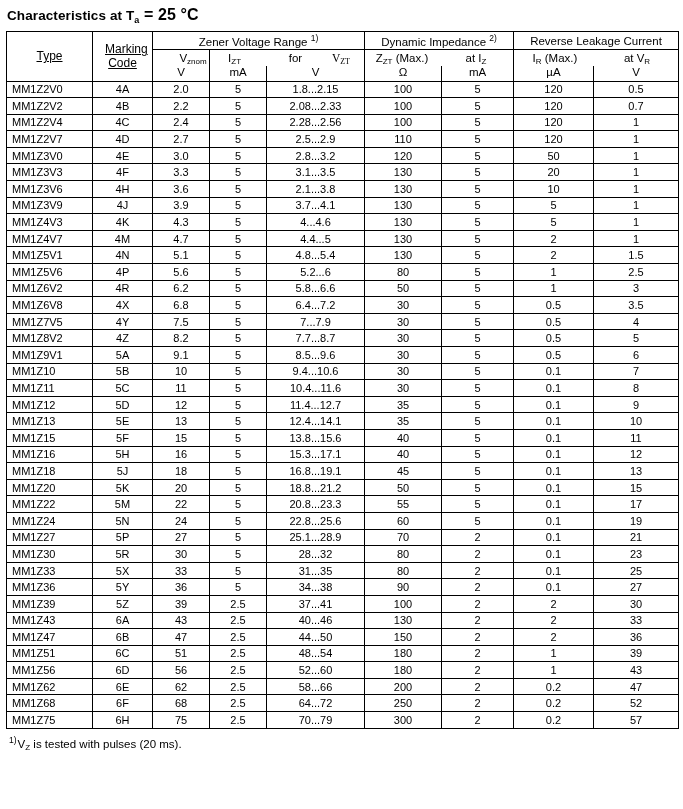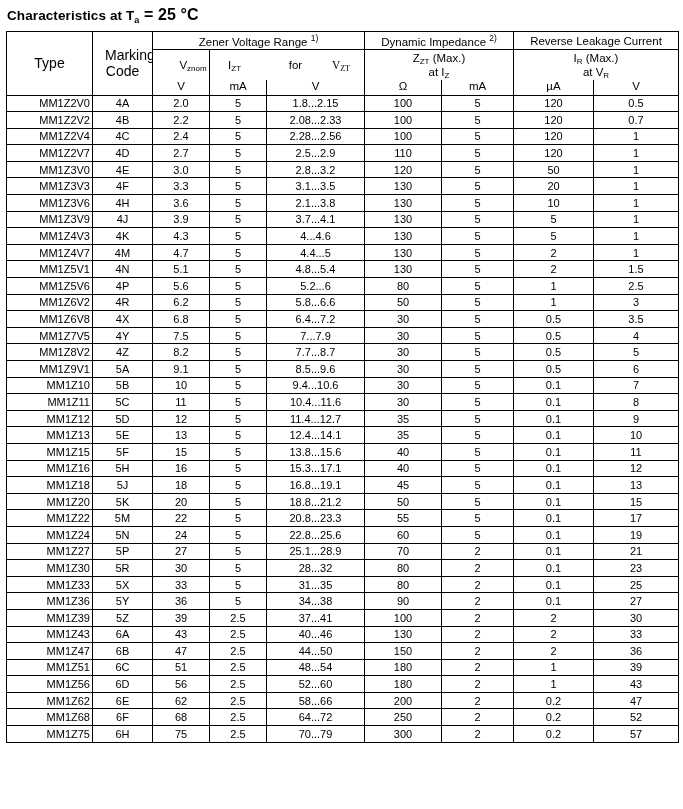--- a/index.html
+++ b/index.html
@@ -30,54 +30,54 @@
   th, td {
     border: 1px solid #000;
     font-weight: normal;
     text-align: center;
     vertical-align: middle;
     overflow: hidden;
     white-space: nowrap;
   }
   
   th.group { font-size: 11.5px; height: 17px; padding: 1px 0; }
-  th.head-span { font-size: 14px; }
+  th.head-span { font-size: 12px; text-decoration: underline; }
   th.subrow {
     border-bottom: none;
     font-size: 11.5px;
     height: 16px;
     padding-top: 2px;
     vertical-align: middle;
     padding-left: 24px;
   }
   th.unitrow {
     border-top: none;
     font-size: 11.5px;
     height: 15px;
     padding-bottom: 2px;
     vertical-align: top;
   }
   sub.s { font-size: 8px; vertical-align: -2px; letter-spacing: 0; }
   sup.note { font-size: 8.5px; vertical-align: 5px; }
 
-  .split { display: flex; width: 100%; flex-direction: column; }
+  .split { display: flex; width: 100%; }
   .split > span { flex: 1; text-align: center; display: inline-block; }
   .iztvzt { display: flex; width: 100%; gap: 18px; }
   .iztvzt .seg-izt { width: 56px; text-align: center; }
   .iztvzt .seg-for { width: 42px; text-align: center; }
   .iztvzt .seg-vzt { flex: 1; padding-right: 14px; font-family: Liberation Serif, serif; }
 
   
   tbody td {
     font-size: 11px;
     height: 16.6px;
     padding: 0 2px;
   }
   tbody td.type-col {
-    text-align: right;
+    text-align: left;
     padding-left: 5px;
   }
 
   .footnotes { margin: 3px 0 0 3px; }
   .footnote { font-size: 11.5px; line-height: 16px; }
   .footnote sup.fsup { font-size: 8.5px; vertical-align: 5px; margin-right: 1px; }
   .footnote sub.s { font-size: 8px; vertical-align: -2px; }
 </style>
 </head>
 <body>
@@ -565,15 +565,16 @@
           <td>70...79</td>
           <td>300</td>
           <td>2</td>
           <td>0.2</td>
           <td>57</td>
         </tr>
       </tbody>
   </table>
 
   <div class="footnotes">
+    <div class="footnote"><sup class="fsup">1)</sup><span>V</span><sub class="s">Z</sub><span> is tested with pulses (20 ms).</span></div>
   </div>
 
 </div>
 
 </body></html>

